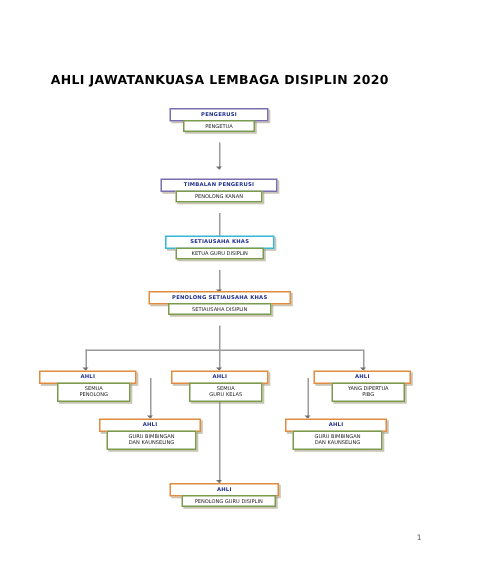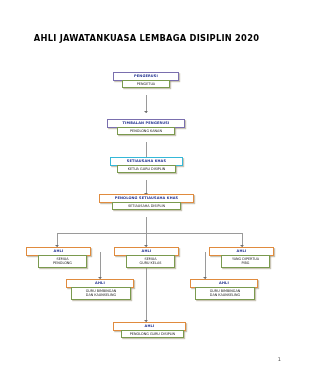--- a/index.html
+++ b/index.html
@@ -4,21 +4,21 @@
 <style>
   html,body{margin:0;padding:0;}
   body{
     width:293px;height:380px;background:#ffffff;
     font-family:"DejaVu Sans","Liberation Sans",sans-serif;
     overflow:hidden;position:relative;
   }
   #page{position:absolute;inset:0;background:#fff;}
 
   .title{
-    position:absolute;left:0;top:33px;width:293px;text-align:center;
+    position:absolute;left:0;top:48px;width:293px;text-align:center;
     font-size:8.3px;font-weight:bold;letter-spacing:.25px;color:#000;
     white-space:nowrap;
   }
 
   
   .node{position:absolute;}
   .node .top{
     position:relative;box-sizing:border-box;
     border:1.1px solid #7a6fae;background:#ffffff;
     height:9px;display:flex;align-items:center;justify-content:center;

